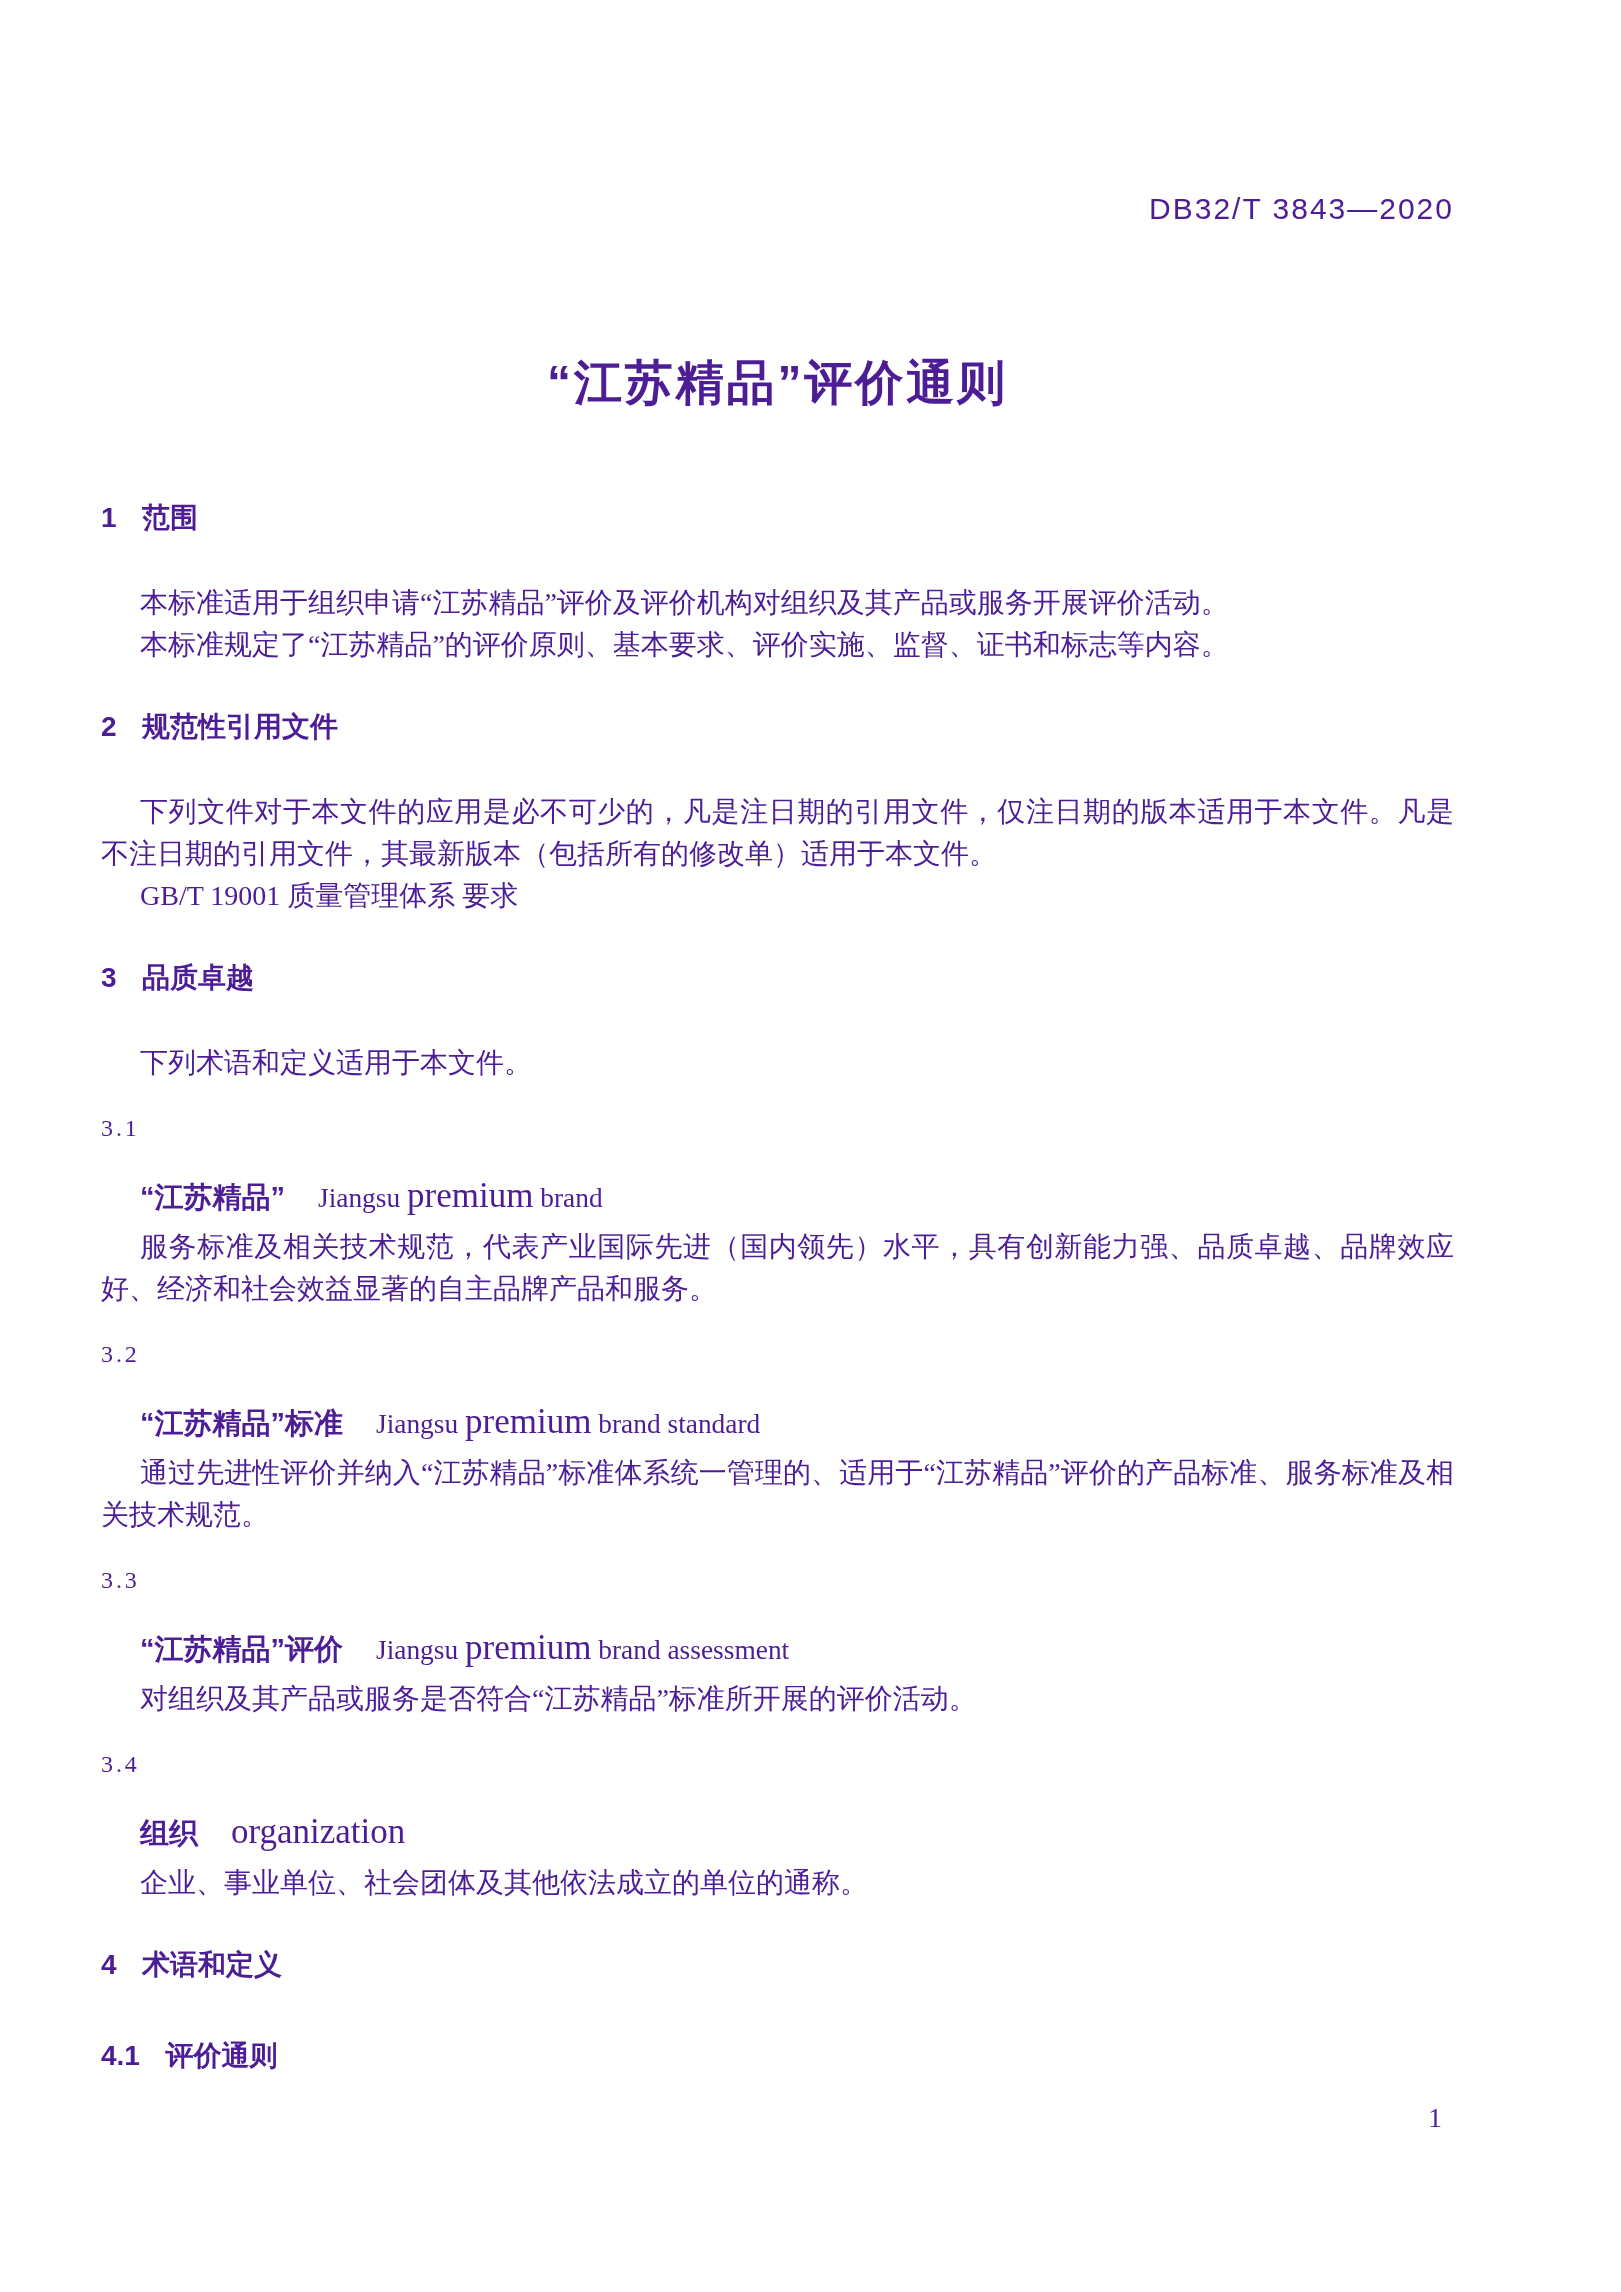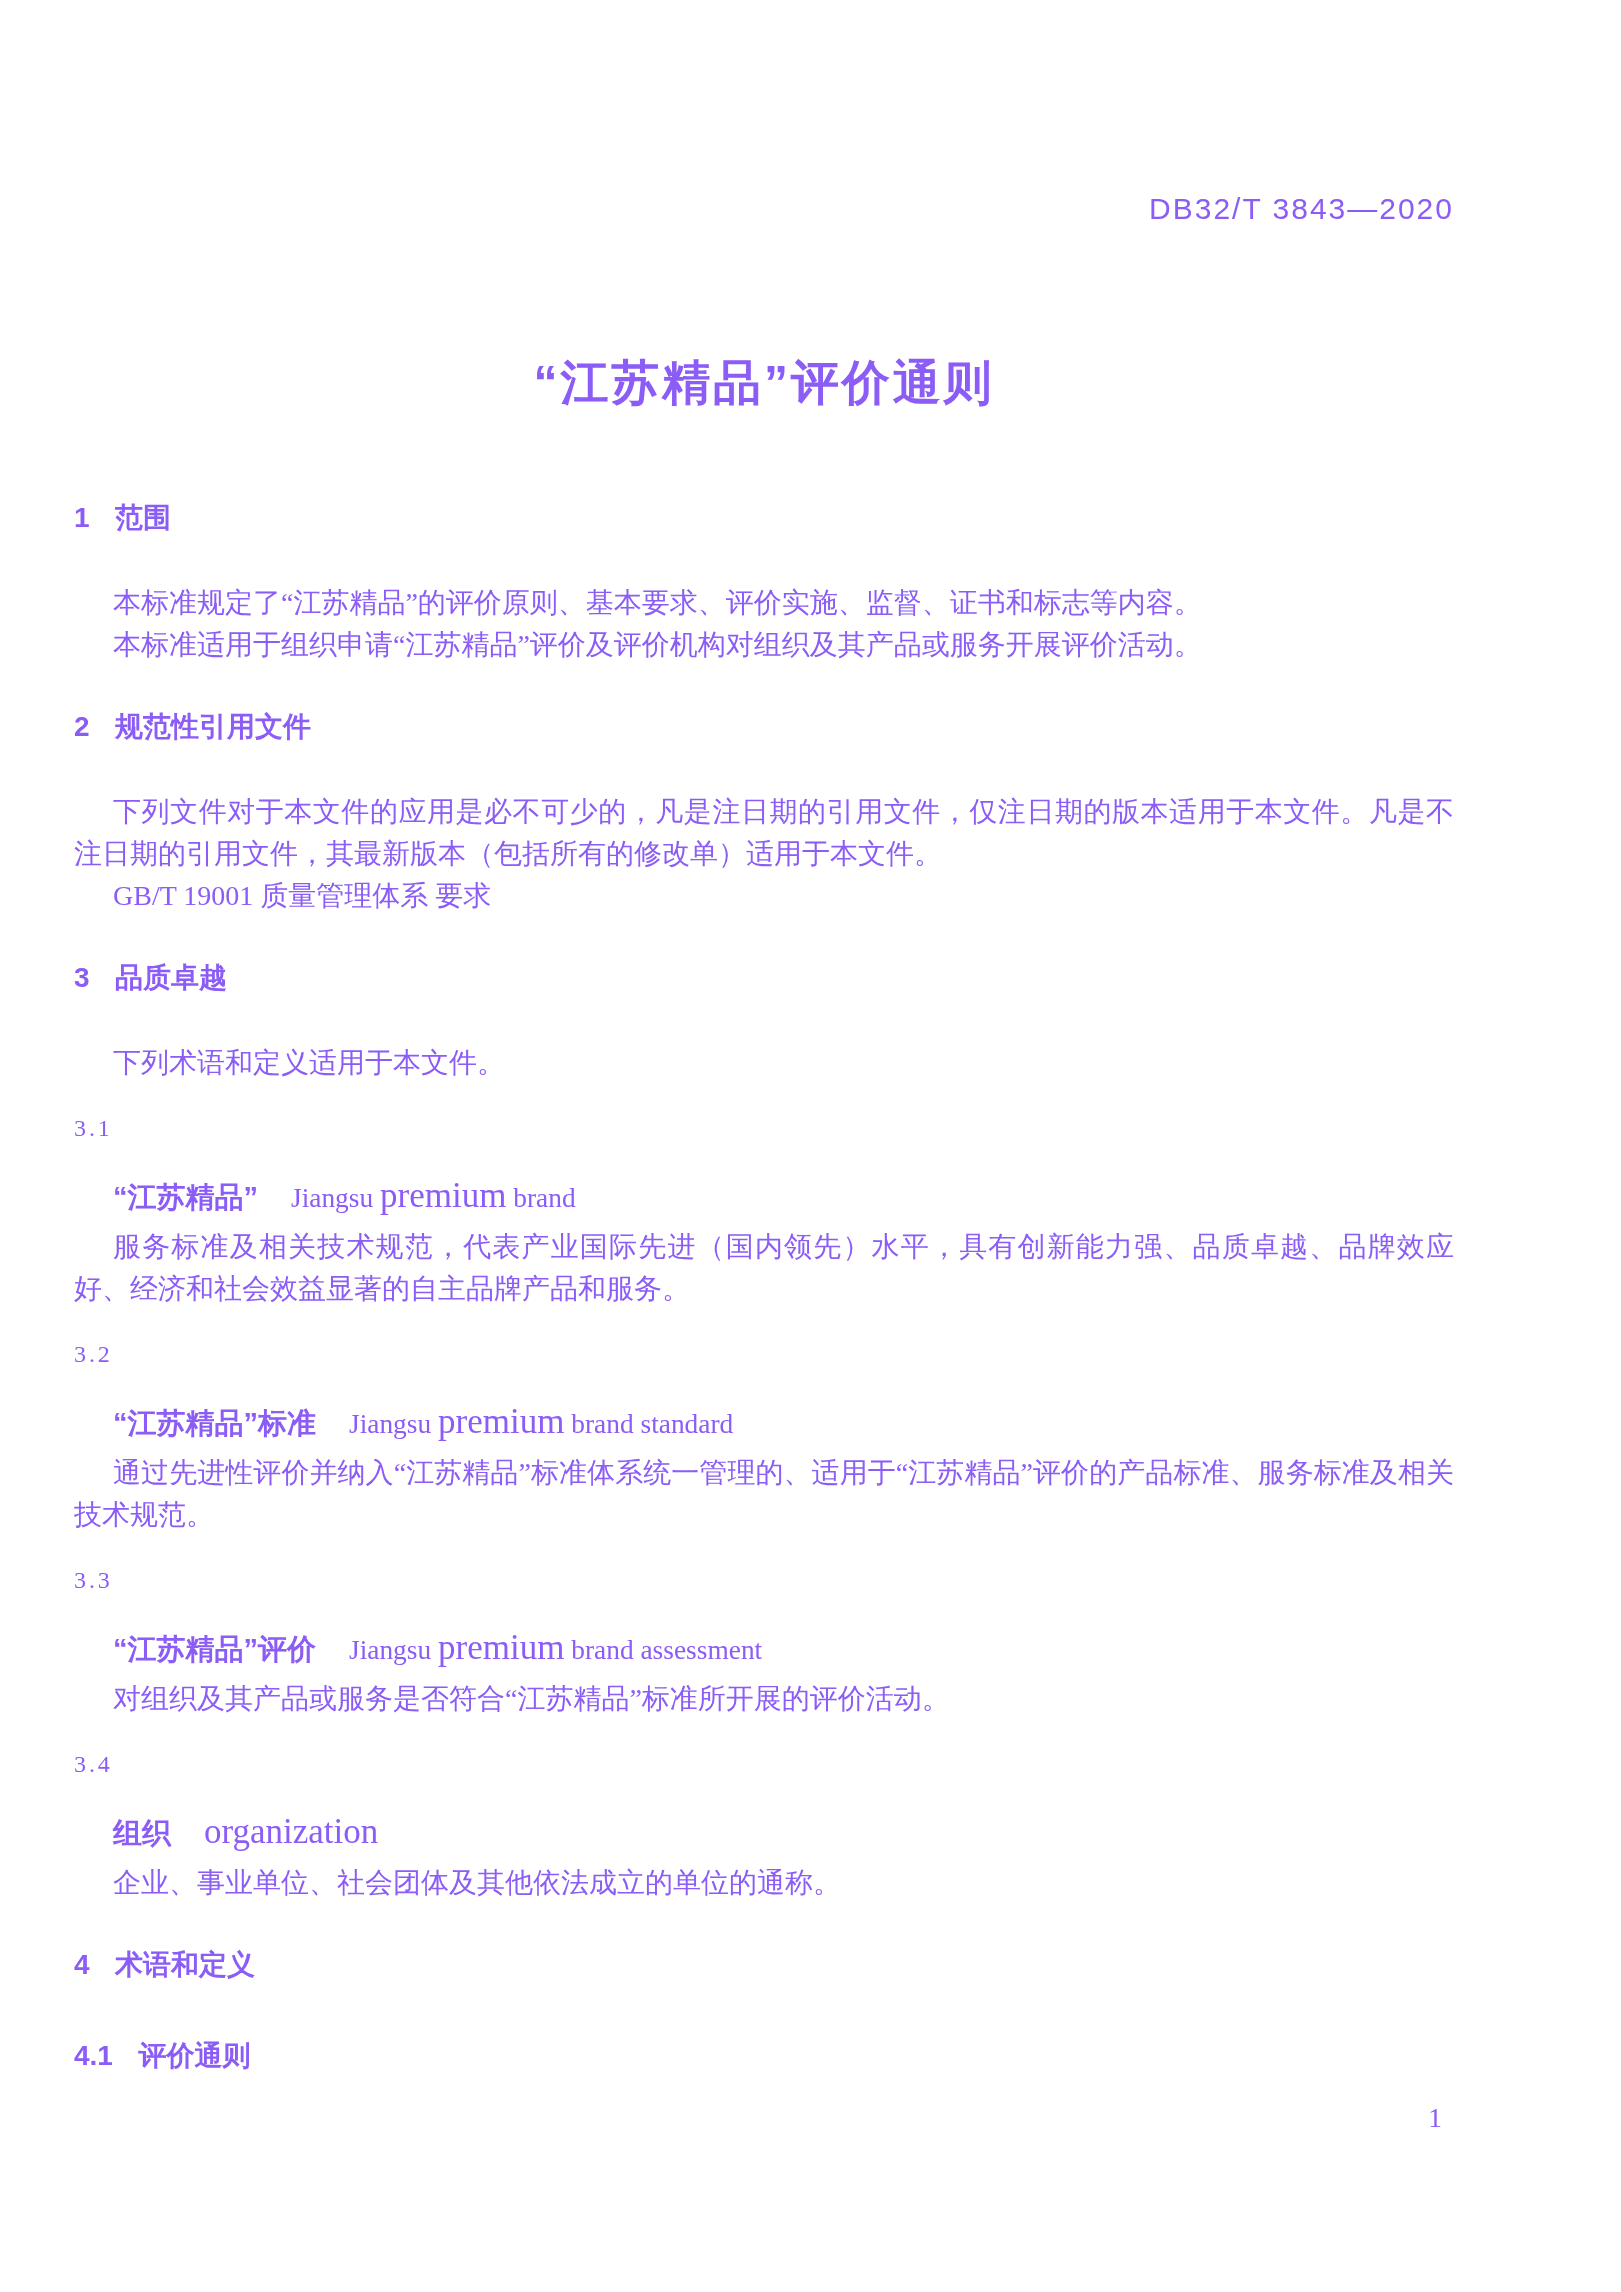--- a/index.html
+++ b/index.html
@@ -1,22 +1,22 @@
 <!DOCTYPE html>
 <html><head>
 <meta charset="utf-8">
 <style>
   html,body{margin:0;padding:0;background:#ffffff;}
   .page{
     position:relative;
     width:1621px;height:2293px;
     box-sizing:border-box;
     background:#ffffff;
-    color:#8b5cf6;
-    padding:192px 167px 0 74px;
+    color:#4c1d95;
+    padding:192px 167px 0 101px;
     overflow:hidden;
     font-family:"Liberation Serif","DejaVu Serif",serif;
   }
   .doc-number{
     margin:0;
     text-align:right;
     font-family:"Liberation Sans","DejaVu Sans",sans-serif;
     font-size:30px;
     letter-spacing:2px;
   }
@@ -80,22 +80,22 @@
 </head>
 <body>
 
 <div class="page">
 
   <div class="doc-number">DB32/T 3843—2020</div>
 
   <h1 class="title">“江苏精品”评价通则</h1>
 
   <h2 class="section-heading"><span class="sec-num">1</span><span>范围</span></h2>
+  <p class="body indent">本标准适用于组织申请“江苏精品”评价及评价机构对组织及其产品或服务开展评价活动。</p>
   <p class="body indent">本标准规定了“江苏精品”的评价原则、基本要求、评价实施、监督、证书和标志等内容。</p>
-  <p class="body indent">本标准适用于组织申请“江苏精品”评价及评价机构对组织及其产品或服务开展评价活动。</p>
 
   <h2 class="section-heading"><span class="sec-num">2</span><span>规范性引用文件</span></h2>
   <p class="body indent">下列文件对于本文件的应用是必不可少的，凡是注日期的引用文件，仅注日期的版本适用于本文件。凡是不注日期的引用文件，其最新版本（包括所有的修改单）适用于本文件。</p>
   <p class="body indent">GB/T 19001 质量管理体系 要求</p>
 
   <h2 class="section-heading"><span class="sec-num">3</span><span>品质卓越</span></h2>
   <p class="body indent">下列术语和定义适用于本文件。</p>
 
   <div class="term-block">
     <p class="term-id">3.1</p>

